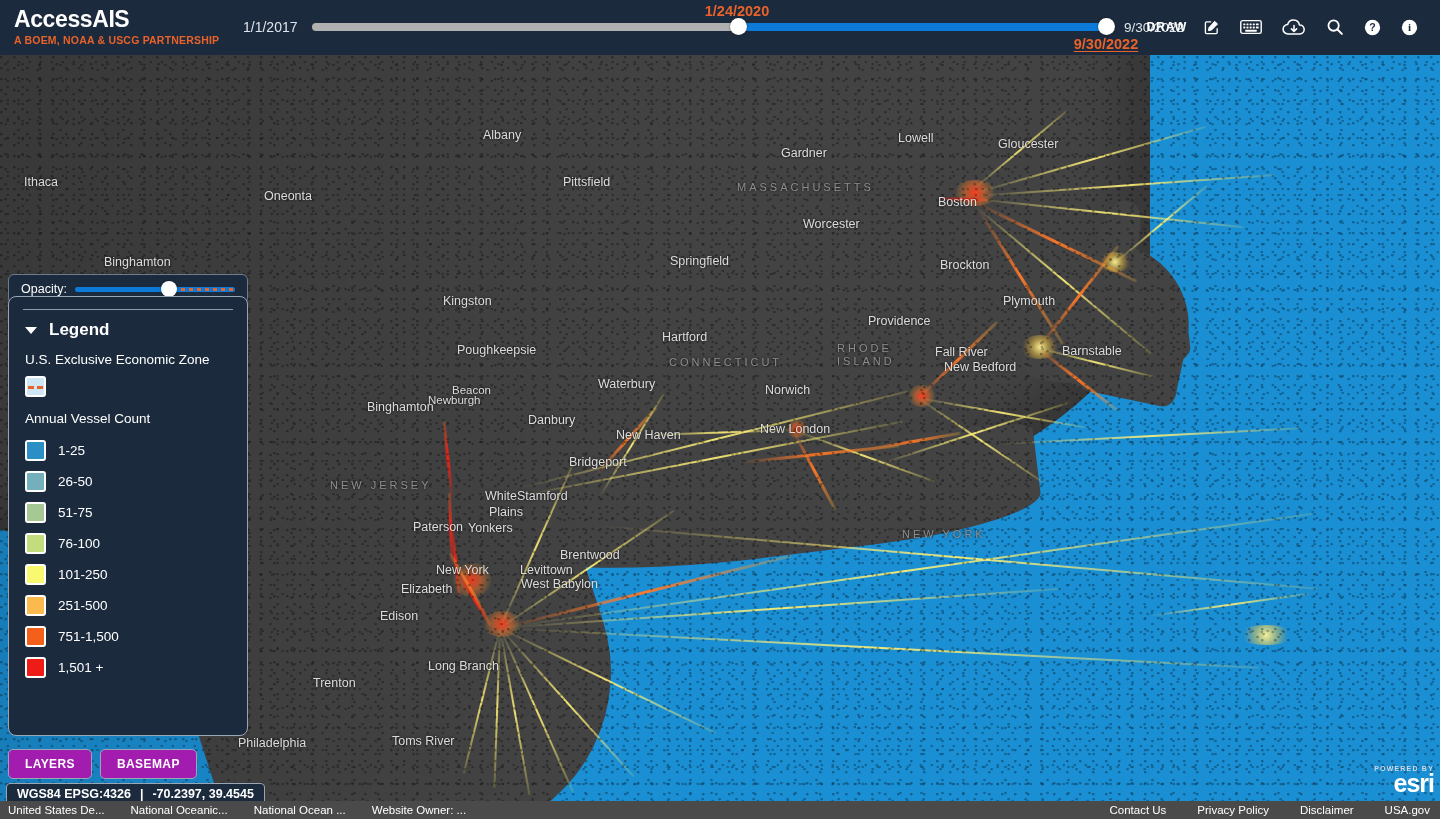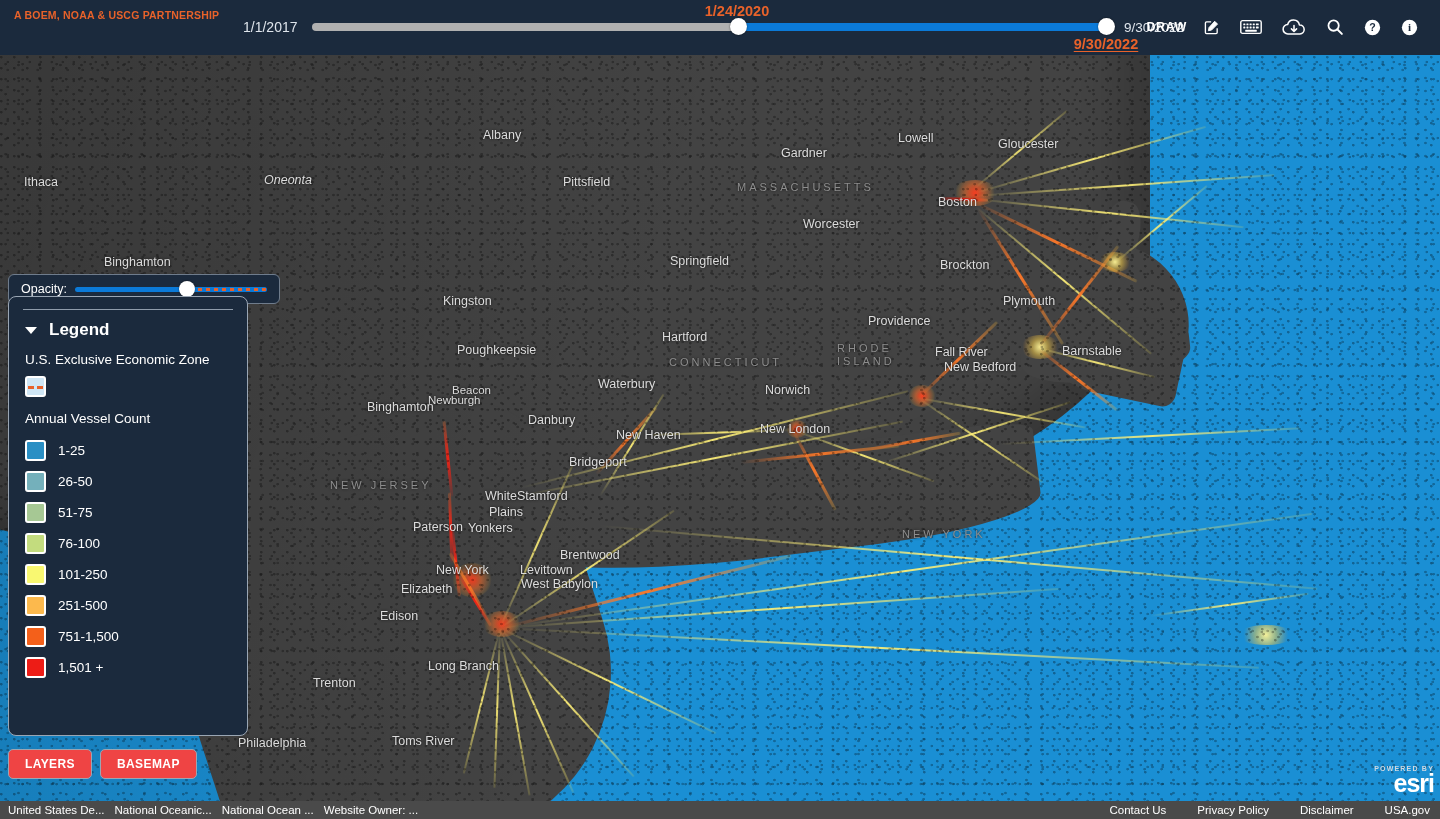--- a/index.html
+++ b/index.html
@@ -165,21 +165,21 @@
     pointer-events: none;
   }
   .maplabel.state {
     color: #8d8d8d; font-size: 11px; letter-spacing: 3px;
   }
   .maplabel.sm { font-size: 11.5px; }
 
   
   .opacity-panel {
     position: absolute; left: 8px; top: 274px;
-    width: 272px; height: 30px;
+    width: 240px; height: 30px;
     background: #1b2a3d; border: 1px solid #6f7c8c;
     border-radius: 6px;
     z-index: 22;
     padding: 0 12px; display: flex; align-items: center; gap: 8px;
     overflow: hidden;
   }
   .opacity-label { color: #ffffff; font-size: 12.5px; white-space: nowrap; }
   .op-track { position: relative; flex: 1; height: 5px; background: #0b7ad8; border-radius: 3px; }
   .op-track .dashed {
     position: absolute; left: 56%; right: 0; top: 1px; height: 3px;
@@ -230,21 +230,21 @@
   }
   .swatch {
     width: 21px; height: 21px; border: 2px solid #ffffff;
     border-radius: 3px; flex: 0 0 auto;
   }
   .swatch-label { color: #ffffff; font-size: 13.5px; }
 
   
   .btnrow { position: absolute; left: 8px; top: 749px; display: flex; gap: 8px; z-index: 30; }
   .mbtn {
-    background: #ef4444; border: 1px solid #9aa6b4; border-radius: 5px;
+    background: #a21caf; border: 1px solid #9aa6b4; border-radius: 5px;
     color: #ffffff; font-size: 12px; font-weight: bold; letter-spacing: .4px;
     padding: 7px 16px; cursor: pointer;
   }
 
   .coordbox {
     position: absolute; left: 6px; top: 783px; z-index: 30;
     background: #1b2a3d; border: 1px solid #9aa6b4; border-radius: 4px;
     color: #ffffff; font-size: 12.5px; font-weight: bold;
     padding: 3px 10px; display: flex; align-items: center; gap: 4px;
     white-space: nowrap;
@@ -258,21 +258,21 @@
   }
   .esri-p { color: #cfd8e0; font-size: 7px; letter-spacing: 1.2px; font-weight: bold; }
   .esri-n { color: #ffffff; font-size: 25px; font-weight: bold; letter-spacing: -1px; line-height: 22px; }
 
   
   .footer {
     position: absolute; left: 0; top: 801px; width: 1440px; height: 18px;
     background: #4a4a4a; z-index: 70;
     display: flex; align-items: center;
   }
-  .f-left { position: absolute; left: 8px; display: flex; gap: 10px; }
+  .f-left { position: absolute; left: 8px; display: flex; gap: 26px; }
   .f-right { position: absolute; right: 10px; display: flex; gap: 31px; text-align: right; }
   .flink {
     color: #ffffff; font-size: 11.5px; white-space: nowrap; cursor: pointer;
   }
 </style>
 </head>
 <body>
 
 <div id="app">
 
@@ -349,21 +349,21 @@
 
       <div class="lane red" style="left:452px;top:440px;width:76px;transform:rotate(-96deg);"></div>
       <div class="lane red" style="left:452px;top:506px;width:70px;transform:rotate(-92deg);"></div>
     </div>
 
     <div class="speckle"></div>
     <div class="shade-ov"></div>
 
     <div id="map-labels">
         <div class="maplabel " style="left: 24px; top: 120px;">Ithaca</div>
-        <div class="maplabel " style="left: 264px; top: 118px; font-style: italic;">Oneonta</div>
+        <div class="maplabel " style="left: 264px; top: 134px;">Oneonta</div>
         <div class="maplabel " style="left: 483px; top: 73px;">Albany</div>
         <div class="maplabel " style="left: 563px; top: 120px;">Pittsfield</div>
         <div class="maplabel " style="left: 781px; top: 91px;">Gardner</div>
         <div class="maplabel " style="left: 898px; top: 76px;">Lowell</div>
         <div class="maplabel " style="left: 998px; top: 82px;">Gloucester</div>
         <div class="maplabel state" style="left: 737px; top: 126px;">MASSACHUSETTS</div>
         <div class="maplabel " style="left: 803px; top: 162px;">Worcester</div>
         <div class="maplabel " style="left: 938px; top: 140px;">Boston</div>
         <div class="maplabel " style="left: 104px; top: 200px;">Binghamton</div>
         <div class="maplabel " style="left: 670px; top: 199px;">Springfield</div>
@@ -464,23 +464,29 @@
           <span class="swatch-label">1,501 +</span>
         </div>
       </div>
   </div>
 
   <div class="btnrow">
     <button class="mbtn">LAYERS</button>
     <button class="mbtn">BASEMAP</button>
   </div>
 
+  <div class="coordbox">
+    <span>WGS84 EPSG:4326</span>
+    <span class="coord-div">|</span>
+    <span>-70.2397, 39.4545</span>
+  </div>
 
   <div class="header">
     <div class="brand">
+      <div class="brand-title">AccessAIS</div>
       <div class="brand-sub">A BOEM, NOAA &amp; USCG PARTNERSHIP</div>
     </div>
 
     <div class="date-left">1/1/2017</div>
 
     <div class="slider-wrap">
       <div class="slider-track"></div>
       <div class="slider-fill"></div>
       <div class="slider-knob knob-left"></div>
       <div class="slider-knob knob-right"></div>

